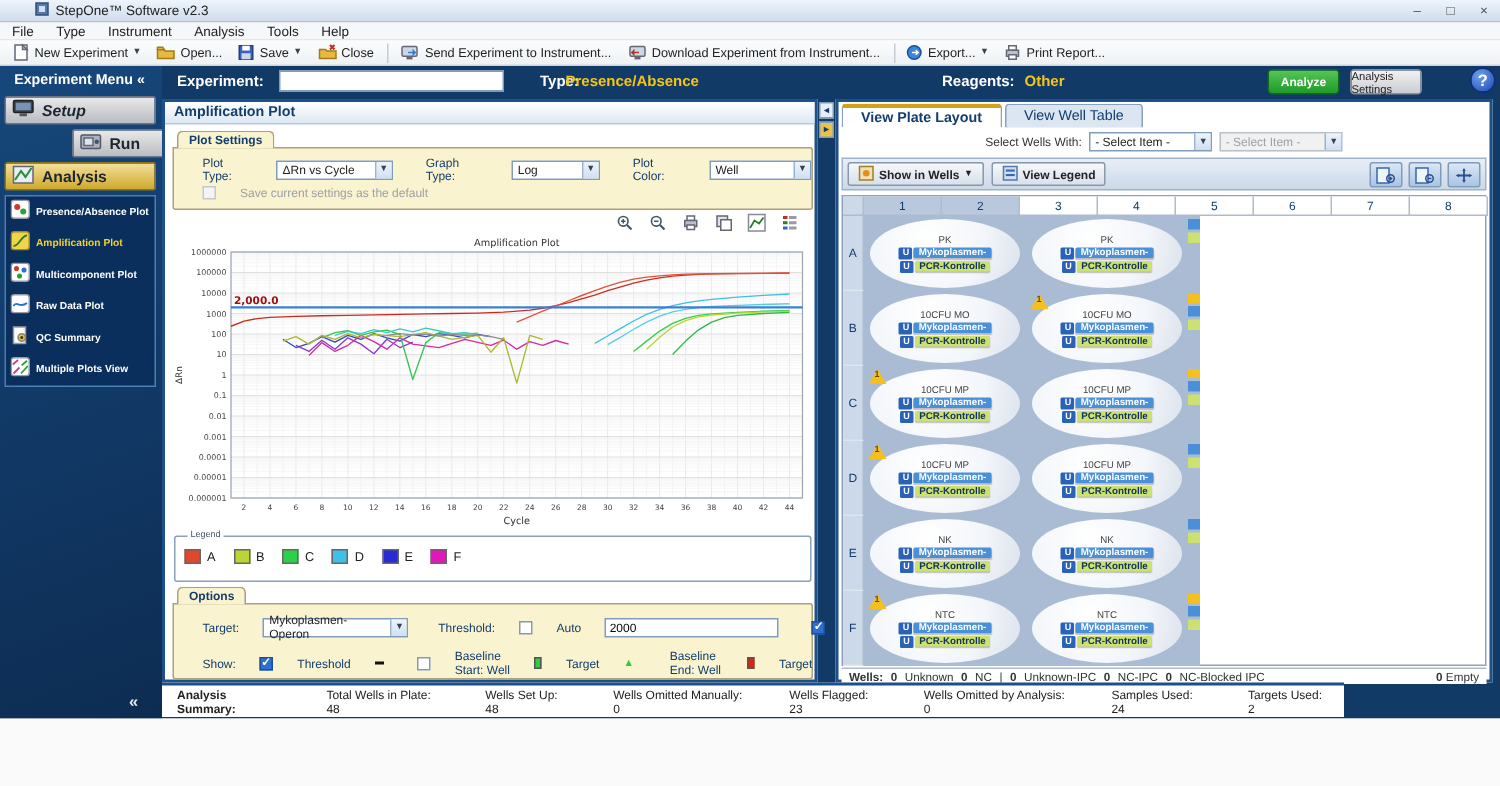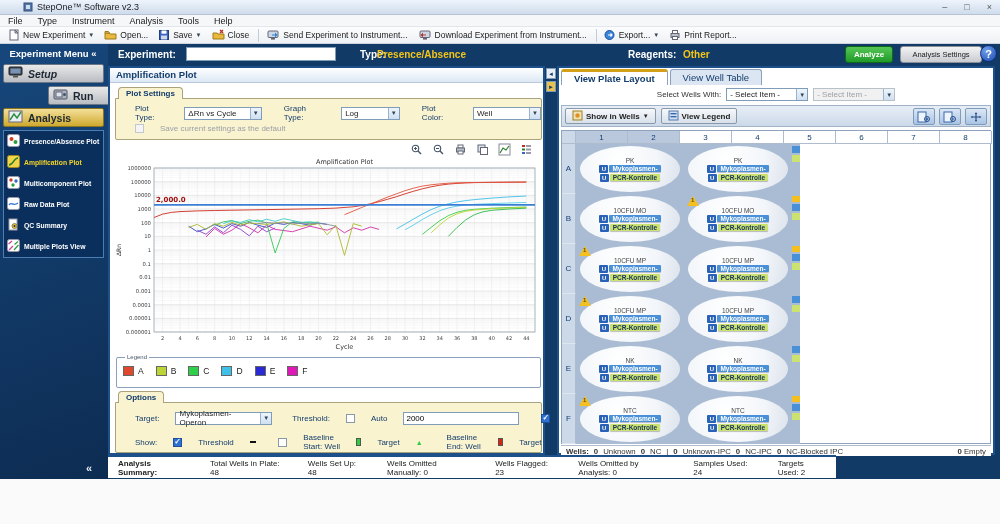--- a/index.html
+++ b/index.html
@@ -33,21 +33,21 @@
   .sb-item span.lbl { font-size:6.8px; font-weight:bold; color:#fff; }
   .sb-item.active span.lbl { color:#f5d32a; }
   .sb-collapse { position:absolute; left:86px; top:418px; color:#e8eef6; font-size:11px; font-weight:bold; }
 
   
   .hdrband { position:absolute; left:108px; top:0; width:892px; height:22px; }
   .hdrband .lab { position:absolute; top:5px; color:#fff; font-weight:bold; font-size:10px; }
   .hdrband .val { position:absolute; top:5px; color:#f5c518; font-weight:bold; font-size:10px; }
   .exp-input { position:absolute; left:78px; top:3px; width:150px; height:14px; background:#fff; border:1px solid #7f9db9; font-size:9px; padding:0 2px; }
   .btn-analyze { position:absolute; left:737px; top:2px; width:48px; height:17px; background:linear-gradient(#55c655,#1f9a28); border:1px solid #0d6b18; border-radius:3px; color:#fff; font-weight:bold; font-size:8px; display:flex; align-items:center; justify-content:center; }
-  .btn-asettings { position:absolute; left:792px; top:2px; width:82px; height:17px; background:linear-gradient(#f2f2f2,#c9ccd2); border:1px solid #8a9097; border-radius:3px; color:#222; font-size:7.5px; display:flex; align-items:center; justify-content:center; }
+  .btn-asettings { position:absolute; left:792px; top:2px; width:48px; height:17px; background:linear-gradient(#f2f2f2,#c9ccd2); border:1px solid #8a9097; border-radius:3px; color:#222; font-size:7.5px; display:flex; align-items:center; justify-content:center; }
   .help-circle { position:absolute; left:872px; top:1px; width:17px; height:17px; border-radius:50%; background:radial-gradient(circle at 35% 30%,#6fa0e8,#1b49b4); border:1px solid #0d2d7a; color:#fff; font-weight:bold; font-size:11px; display:flex; align-items:center; justify-content:center; }
 
   
   .panel { position:absolute; top:22px; height:389px; background:#fff; border:2px solid #1d4f8a; }
   .panel.left { left:108px; width:437px; }
   .panel.right { left:557px; width:438px; }
   .phdr { position:absolute; left:0; top:0; width:100%; height:15px; background:linear-gradient(#ffffff,#dce8f4); border-bottom:1px solid #b9c8da; color:#123d6d; font-weight:bold; font-size:9.5px; padding:1px 0 0 6px; }
 
   .ytab { position:absolute; height:12px; background:#faf3cf; border:1px solid #a9a27a; border-bottom:none; border-radius:4px 4px 0 0; color:#123d6d; font-weight:bold; font-size:8px; padding:0 7px; line-height:11px; z-index:2; }
   .ybox { position:absolute; background:#faf3cf; border:1px solid #a9a27a; border-radius:0 2px 2px 2px; }
@@ -101,21 +101,21 @@
   .sliver { position:absolute; width:8px; height:50px; overflow:hidden; }
   .sliver i { display:block; height:7px; margin:2px 0 2px 0; }
   .wellstatus { position:absolute; left:2px; top:377px; width:430px; height:11px; border-top:1px solid #aebccd; font-size:7.8px; color:#333; display:flex; align-items:center; gap:5px; padding:0 5px; background:#fff; }
   .wellstatus b { font-weight:bold; }
   .wellstatus .right { margin-left:auto; }
 
   .splitter { position:absolute; left:545px; top:22px; width:12px; height:389px; }
   .spbtn { position:absolute; left:1px; width:10px; height:11px; font-size:6px; display:flex; align-items:center; justify-content:center; border:1px solid #7f9db9; color:#123d6d; background:#e8eef6; }
   .spbtn.gold { background:#e8c24a; }
 
-  .summary { position:absolute; left:108px; top:411px; width:728px; height:23px; background:#fff; border-top:2px solid #1d4f8a; display:flex; align-items:center; font-size:8px; color:#222; padding:0 10px; justify-content:space-between;gap:28px; }
+  .summary { position:absolute; left:108px; top:411px; width:788px; height:23px; background:#fff; border-top:2px solid #1d4f8a; display:flex; align-items:center; font-size:8px; color:#222; padding:0 10px; justify-content:space-between;gap:28px; }
   .summary .slabel { font-weight:bold; }
 </style>
 </head>
 <body>
 
 <div class="screen">
 
   <div class="titlebar">
     <span><svg width="10" height="10">
           <rect x="1" y="1" width="8" height="8" fill="#5577aa" stroke="#334f77"></rect>

